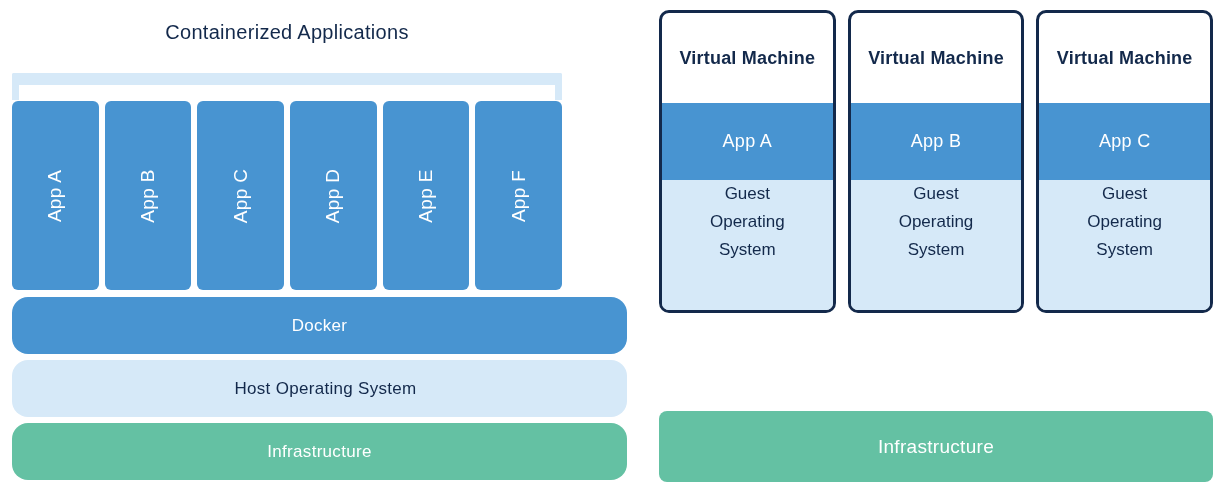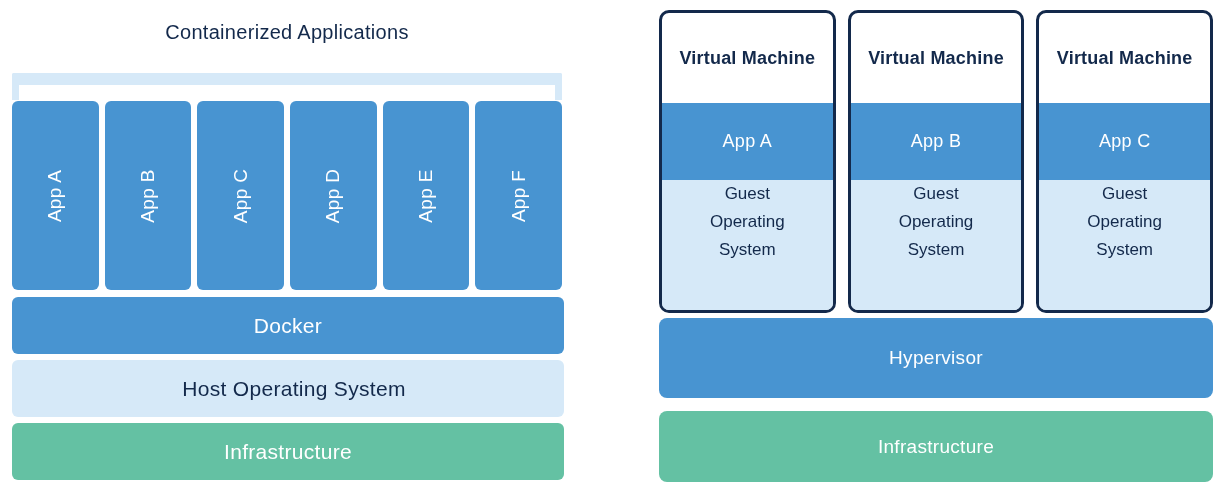--- a/index.html
+++ b/index.html
@@ -29,23 +29,23 @@
   }
   .app-col {
     flex: 1; background: var(--blue); border-radius: 6px;
     display: flex; align-items: center; justify-content: center;
   }
   .app-col span {
     transform: rotate(-90deg); white-space: nowrap;
     color: #ffffff; font-size: 19px; letter-spacing: 0.3px;
   }
   .layer-bar {
-    position: absolute; left: 0; width: 552px; height: 57px;
-    border-radius: 6px; display: flex; align-items: center; justify-content: center;
-    font-size: 21px; letter-spacing: 0.3px;
+    position: absolute; left: 0; width: 615px; height: 57px;
+    border-radius: 16px; display: flex; align-items: center; justify-content: center;
+    font-size: 17px; letter-spacing: 0.3px;
   }
   .docker        { top: 297px; background: var(--blue);       color: #ffffff; }
   .host-os       { top: 360px; background: var(--light_blue); color: var(--navy); padding-left: 12px; }
   .infra-left    { top: 423px; background: var(--green);      color: #ffffff; }
 
   
   .right-diagram { position: absolute; left: 659px; top: 0; width: 554px; height: 501px; }
   .vm-row {
     position: absolute; top: 10px; left: 0; width: 554px; height: 303px;
     display: flex; gap: 12px;
@@ -136,17 +136,16 @@
       <div class="vm-box">
         <div class="vm-header">Virtual Machine</div>
         <div class="vm-app">App C</div>
         <div class="vm-os">
           <span>Guest Operating System</span>
         </div>
       </div>
 
     </div>
 
-    <div class="right-bar hypervisor">Hypervisor</div>
     <div class="right-bar infra-right">Infrastructure</div>
   </div>
 
 </div>
 
 </body></html>

